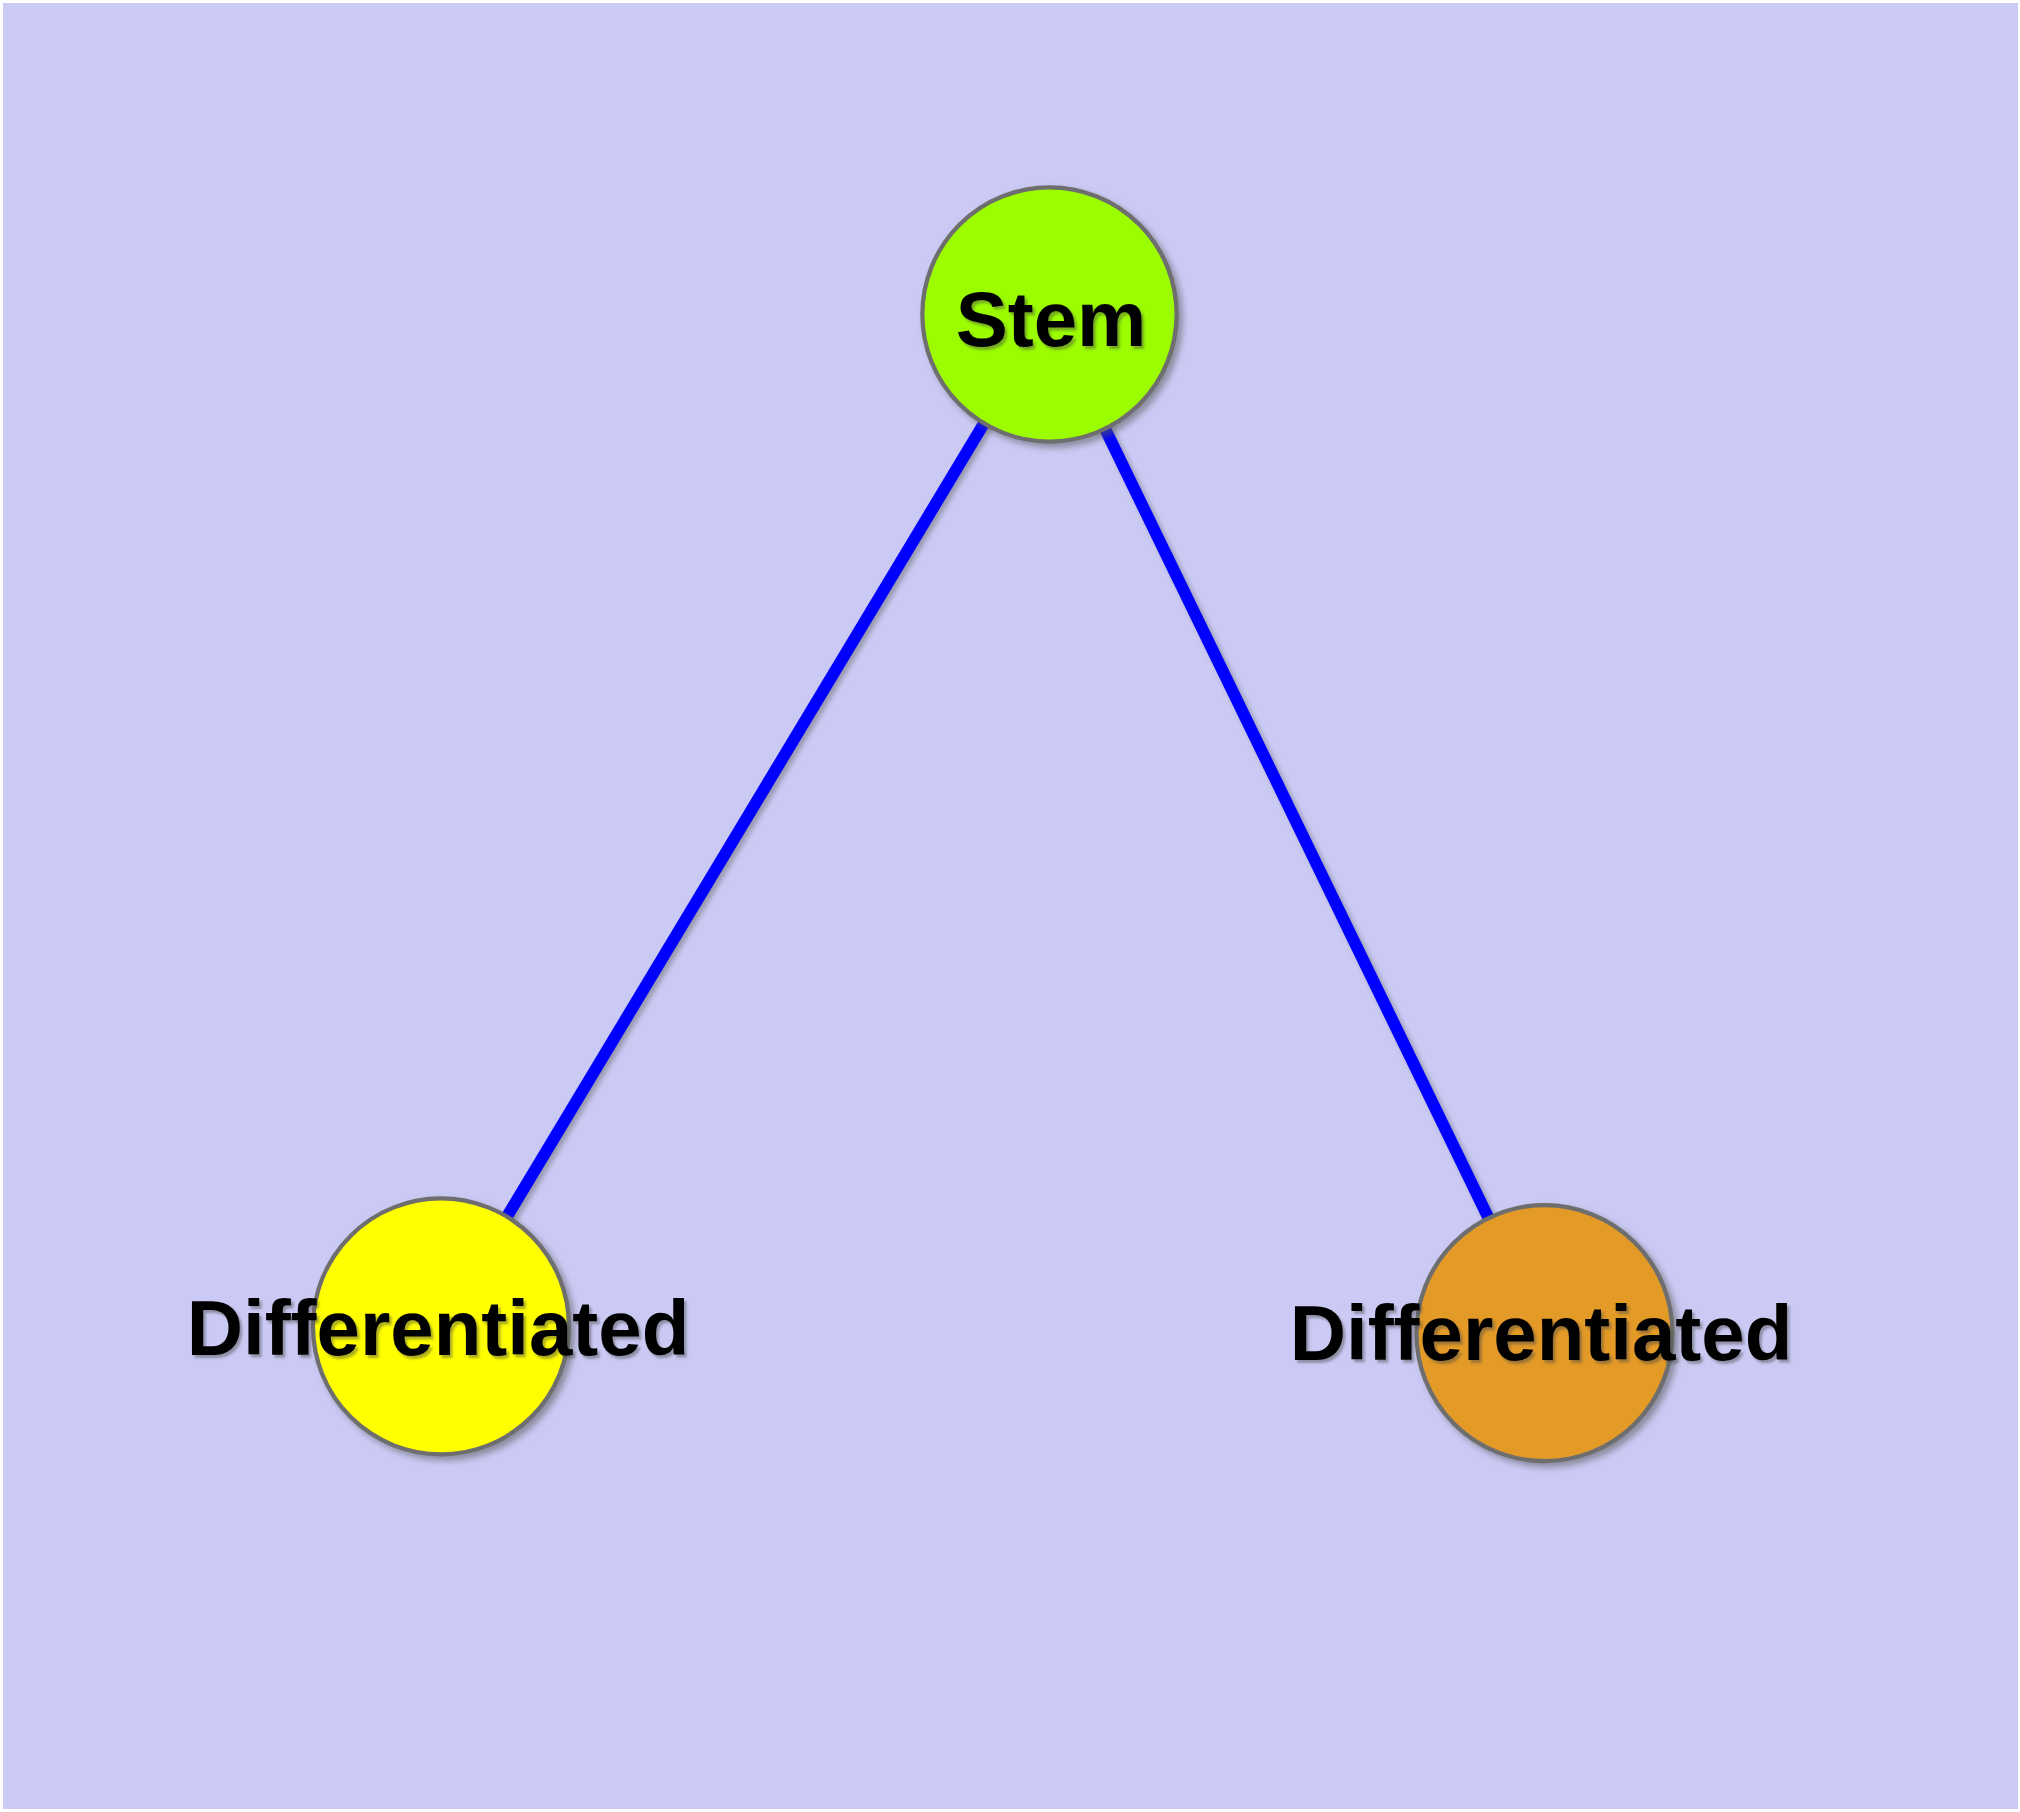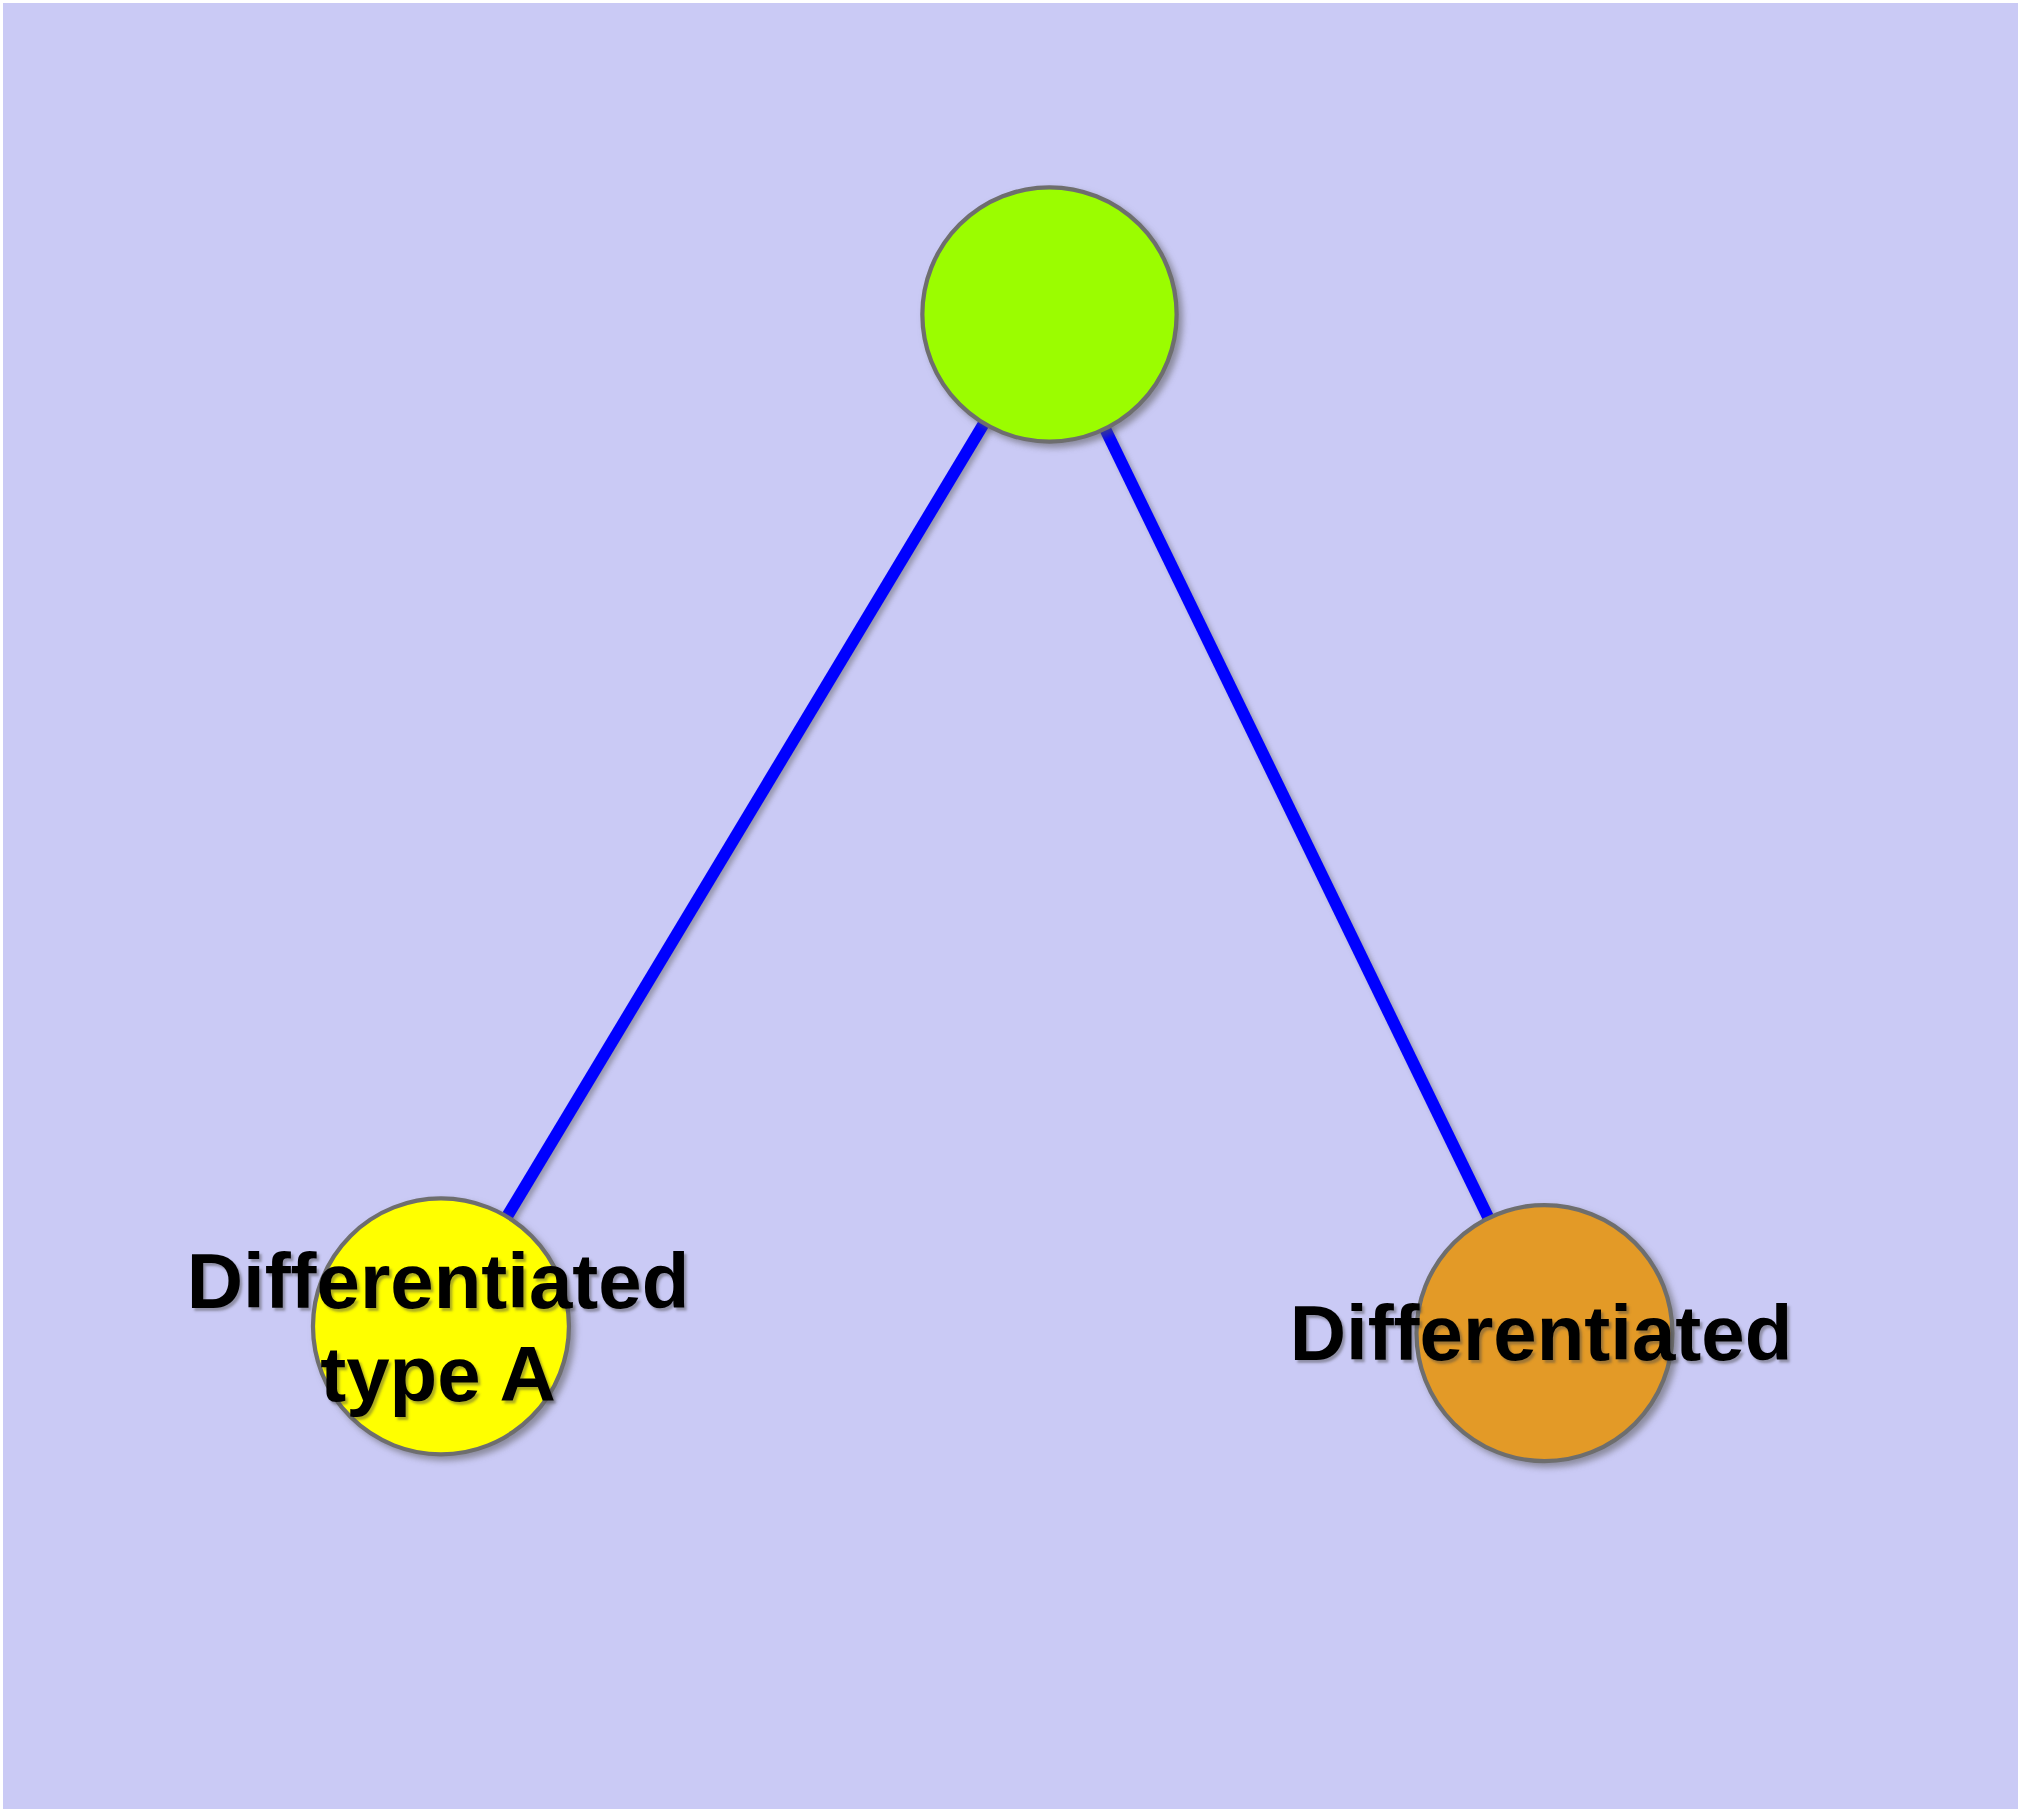--- a/index.html
+++ b/index.html
@@ -63,23 +63,25 @@
 
   <svg class="graph" viewBox="0 0 2384 2138">
     <line class="edge" x1="1238" y1="371" x2="520" y2="1565" stroke="#0000ff"></line>
     <line class="edge" x1="1238" y1="371" x2="1822" y2="1573" stroke="#0000ff"></line>
 
     <circle class="node" cx="1238" cy="371" r="150" fill="#9bfd00"></circle>
     <circle class="node" cx="520" cy="1565" r="151" fill="#ffff00"></circle>
     <circle class="node" cx="1822" cy="1573" r="151" fill="#e39a27"></circle>
   </svg>
 
+  <div class="label" style="left:1051px; top:319px;">
+    <span class="line">Stem</span>
+  </div>
 
   <div class="label" style="left:438px; top:1328px;">
     <span class="line">Differentiated</span>
-    <span class="line">type A</span>
   </div>
 
   <div class="label" style="left:1541px; top:1333px;">
     <span class="line">Differentiated</span>
   </div>
 </div>
 
 
 </body></html>

